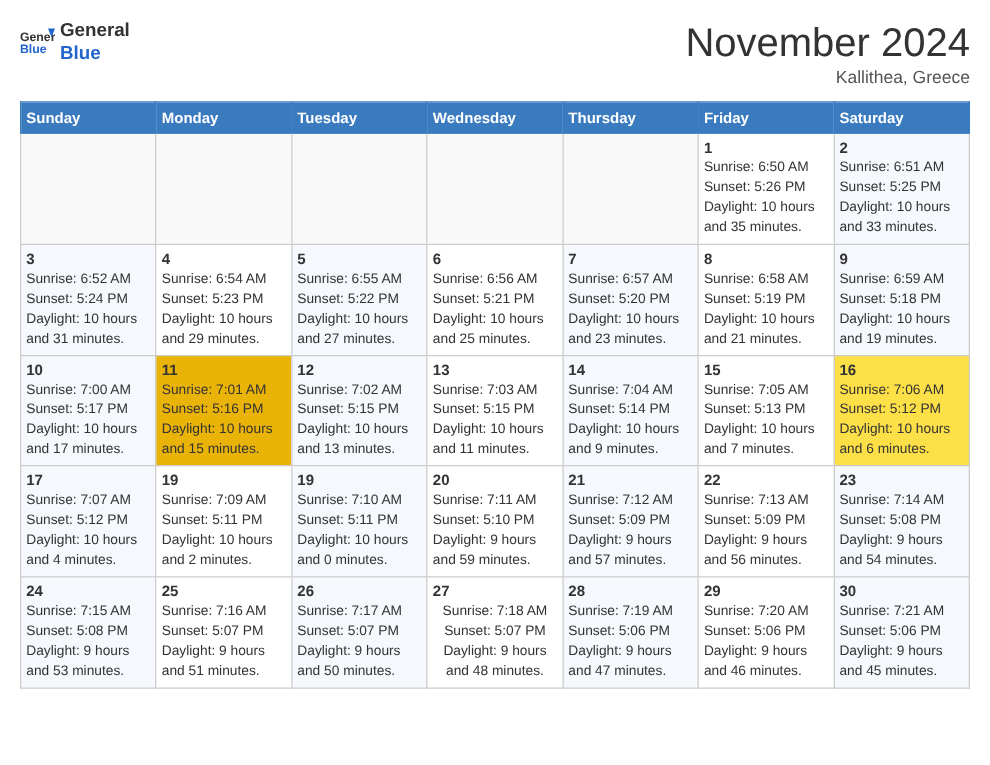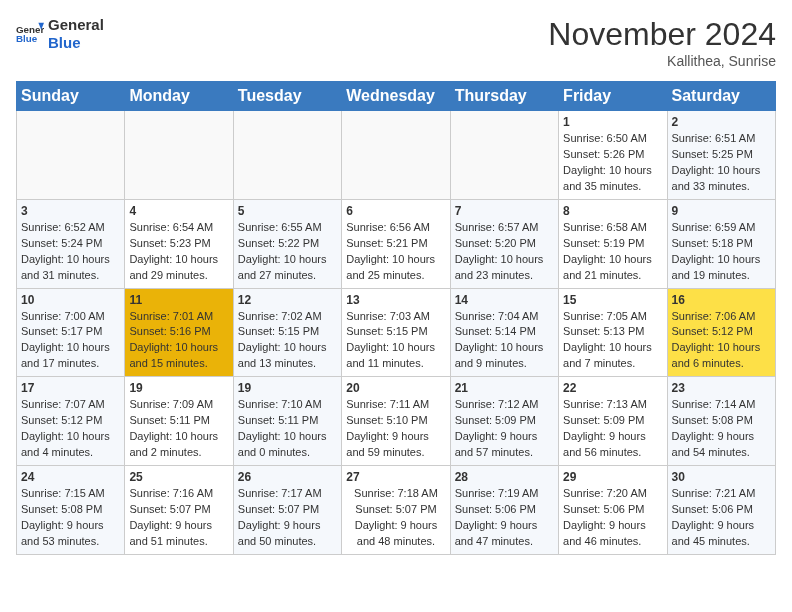--- a/index.html
+++ b/index.html
@@ -38,21 +38,21 @@
       color: #555;
     }
     table {
       width: 100%;
       border-collapse: collapse;
       table-layout: fixed;
     }
     th {
       background-color: #3a7abf;
       color: #fff;
-      font-size: 16px;
+      font-size: 12px;
       font-weight: bold;
       padding: 5px 4px;
       text-align: left;
       border: 1px solid #3a7abf;
     }
     td {
       border: 1px solid #ccc;
       vertical-align: top;
       padding: 4px 4px;
       font-size: 10px;
@@ -94,21 +94,21 @@
       <text x="0" y="32" font-size="14" font-weight="bold" fill="#2266cc">Blue</text>
       <polygon points="32,4 40,4 36,14" fill="#2266cc"></polygon>
     </svg>
     <div>
       <div style="font-size:15px;font-weight:bold;color:#333;line-height:1.2;">General</div>
       <div style="font-size:15px;font-weight:bold;color:#2266cc;line-height:1.2;">Blue</div>
     </div>
   </div>
   <div class="title-block">
     <div class="month-title">November 2024</div>
-    <div class="location">Kallithea, Sunrise</div>
+    <div class="location">Kallithea, Greece</div>
   </div>
 </div>
 
 <table>
   <thead>
     <tr id="header-row">
     <th>Sunday</th>
         <th>Monday</th>
         <th>Tuesday</th>
         <th>Wednesday</th>

